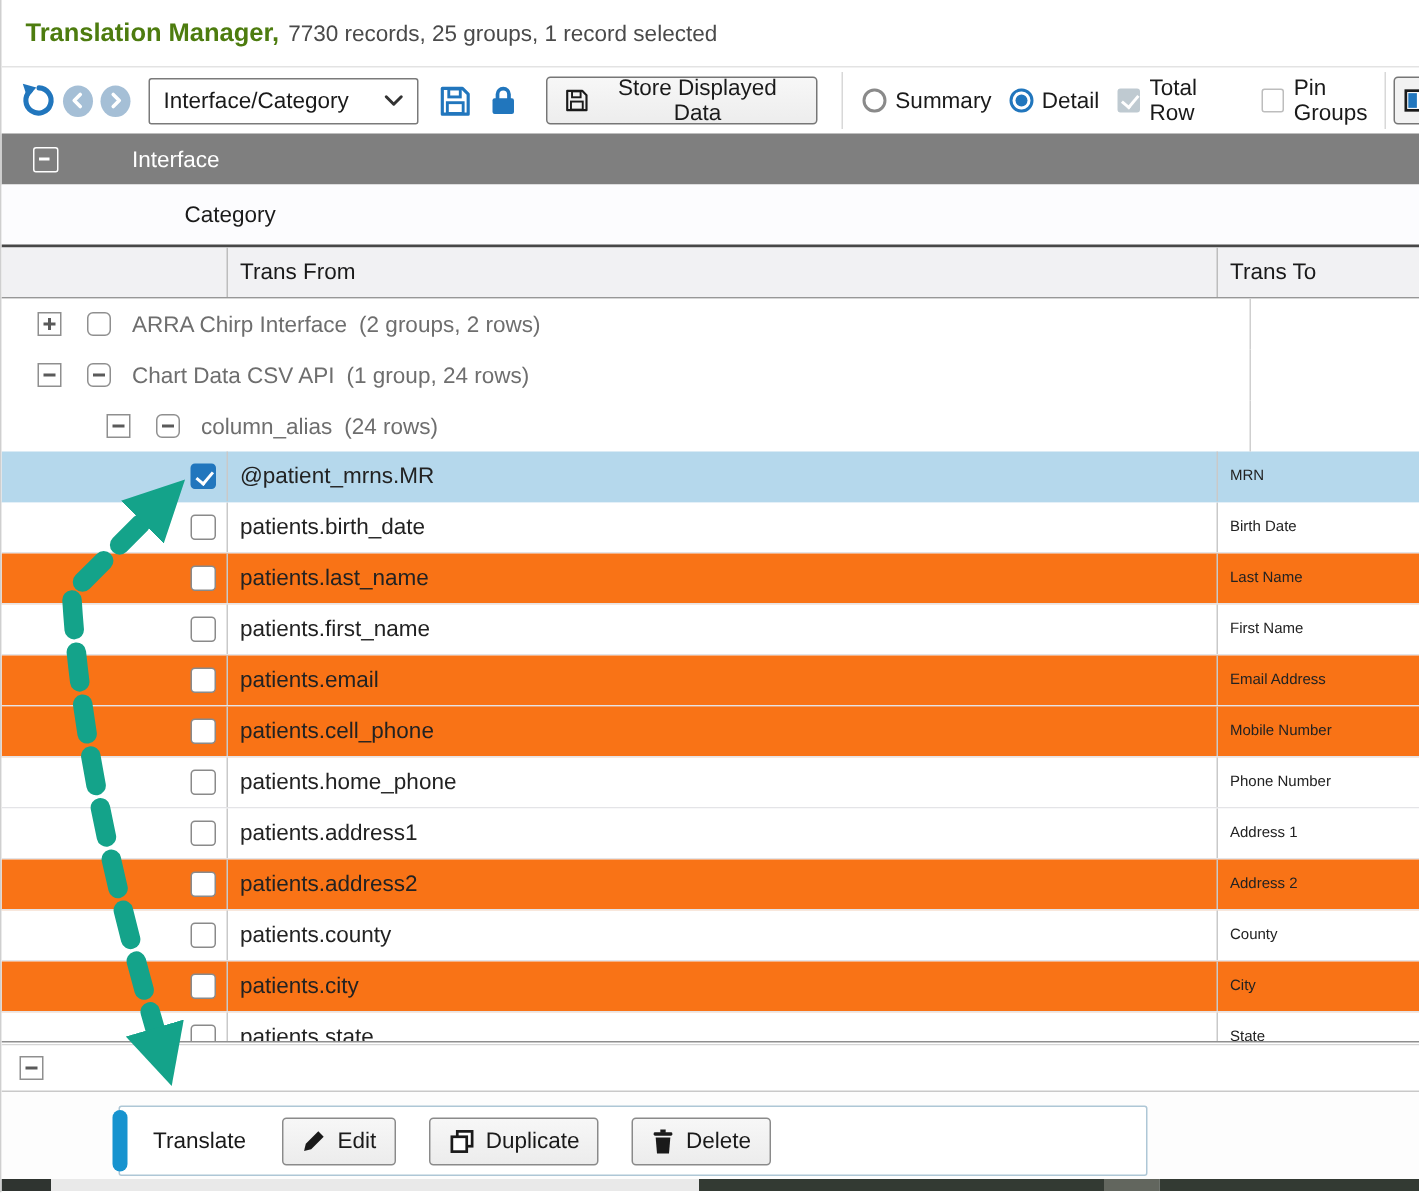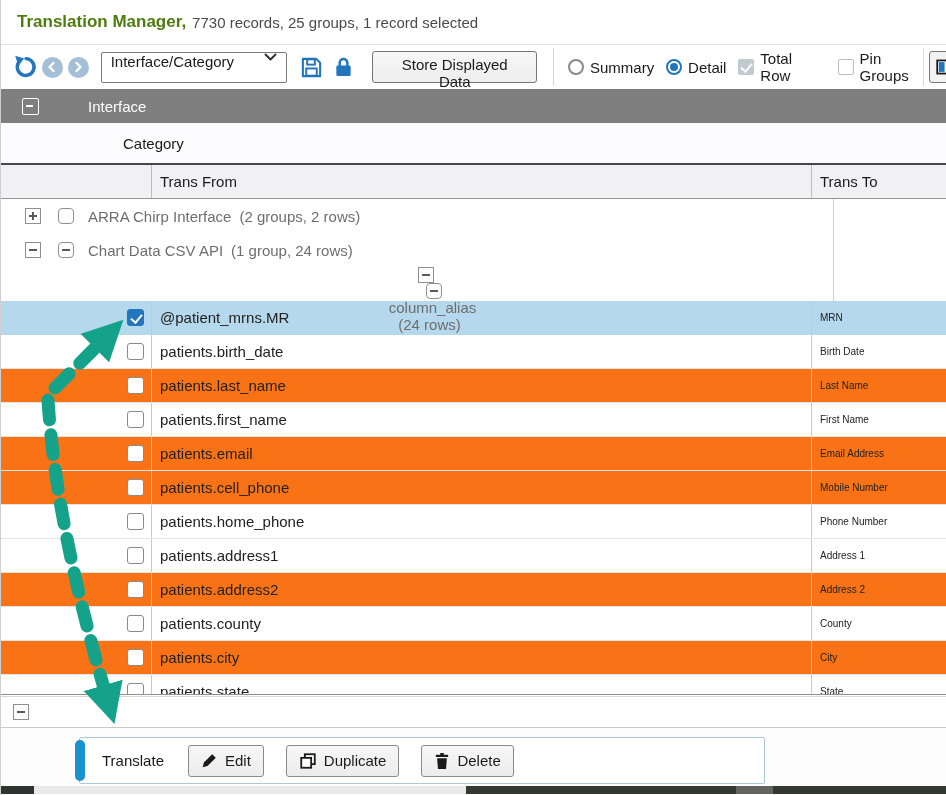--- a/index.html
+++ b/index.html
@@ -8,22 +8,22 @@
 
   
   .titlebar{height:45px;display:flex;align-items:center;padding-left:16px;border-bottom:1px solid #e3e3e3;box-sizing:border-box;}
   .titlebar .t-bold{font-weight:bold;font-size:17px;color:#4d7c0f;margin-right:6px;}
   .titlebar .t-rest{font-size:15px;color:#4a4a4a;}
 
   
   .toolbar{position:relative;height:44px;display:flex;align-items:center;padding-left:12px;box-sizing:border-box;overflow:hidden;}
   .tb-icon{display:inline-flex;align-items:center;justify-content:center;cursor:pointer;}
   .nav-circle{width:21px;height:21px;border-radius:50%;background:#a5bfd6;display:inline-flex;align-items:center;justify-content:center;margin-left:5px;}
-  .view-select{margin-left:12px;width:188px;height:31px;border:1px solid #7a7a7a;border-radius:2px;background:#fff;display:inline-flex;justify-content:space-between;padding:0 9px;font-size:15px;color:#1a1a1a;cursor:pointer;box-sizing:border-box;}
-  .store-btn{margin-left:18px;height:32px;border:1px solid #767676;border-radius:3px;background:linear-gradient(#f7f7f7,#ededed);display:inline-flex;align-items:center;padding:0 11px;font-size:15px;color:#1a1a1a;cursor:pointer;gap:4px;flex-direction:column;}
+  .view-select{margin-left:12px;width:188px;height:31px;border:1px solid #7a7a7a;border-radius:2px;background:#fff;display:inline-flex;align-items:center;justify-content:space-between;padding:0 9px;font-size:15px;color:#1a1a1a;cursor:pointer;box-sizing:border-box;}
+  .store-btn{margin-left:18px;height:32px;border:1px solid #767676;border-radius:3px;background:linear-gradient(#f7f7f7,#ededed);display:inline-flex;align-items:center;padding:0 11px;font-size:15px;color:#1a1a1a;cursor:pointer;gap:4px;}
   .tb-sep{width:1px;height:38px;background:#d8d8d8;margin:0 14px 0 16px;}
   .radio{width:16px;height:16px;border-radius:50%;border:2px solid #8a8a8a;background:#fff;box-sizing:border-box;display:inline-block;}
   .radio.sel{border-color:#2176bd;position:relative;}
   .radio.sel::after{content:"";position:absolute;left:2px;top:2px;width:8px;height:8px;border-radius:50%;background:#2176bd;}
   .tb-lbl{font-size:15px;color:#1a1a1a;margin:0 12px 0 6px;}
   .cb{width:16px;height:16px;border:1px solid #bdbdbd;border-radius:2px;background:#fff;box-sizing:border-box;display:inline-block;position:relative;}
   .cb.dis-checked{background:#bfcad1;border-color:#bfcad1;}
   .cb.dis-checked::after{content:"";position:absolute;left:4px;top:1px;width:5px;height:9px;border-right:2px solid #fff;border-bottom:2px solid #fff;transform:rotate(40deg);}
   .col-toggle-btn{position:absolute;right:-15px;top:6px;width:32px;height:32px;border:1px solid #767676;border-radius:3px;background:#f2f2f2;display:flex;align-items:center;justify-content:center;cursor:pointer;box-sizing:border-box;}
   .tb-sep-right{position:absolute;right:22px;top:3px;width:1px;height:38px;background:#d8d8d8;}
@@ -37,21 +37,21 @@
   .colheader{height:34px;background:#f1f1f3;display:grid;grid-template-columns:150px 660px 136px;border-bottom:1px solid #979797;box-sizing:border-box;}
   .colheader .c2,.colheader .c3{border-left:1px solid #bdbdbd;display:flex;align-items:center;padding-left:8px;font-size:15px;color:#1a1a1a;}
 
   
   .rows{height:495px;overflow:hidden;}
   .row{height:34px;box-sizing:border-box;}
   .tree-row{display:grid;grid-template-columns:810px 136px;background:#fff;gap:22px;}
   .tree-row .tc1{display:flex;align-items:center;}
   .tree-row .tc2{border-left:1px solid #cfcfcf;}
   .tree-row.lvl1 .tc1{padding-left:24px;}
-  .tree-row.lvl2 .tc1{padding-left:39px;flex-direction:column;}
+  .tree-row.lvl2 .tc1{padding-left:70px;}
   .expander{width:16px;height:16px;border:1px solid #8f8f8f;background:#fff;position:relative;box-sizing:border-box;flex:none;cursor:pointer;}
   .expander::after{content:"";position:absolute;left:3px;top:6px;width:8px;height:2px;background:#5a5a5a;}
   .expander.plus::before{content:"";position:absolute;left:6px;top:3px;width:2px;height:8px;background:#5a5a5a;}
   .tree-cb{width:16px;height:16px;border:1px solid #8f8f8f;border-radius:4px;background:#fff;position:relative;box-sizing:border-box;flex:none;margin-left:17px;cursor:pointer;}
   .tree-cb.partial::after{content:"";position:absolute;left:3px;top:6px;width:8px;height:2px;background:#5a5a5a;}
   .tree-lbl{font-size:15px;color:#6e6e6e;margin-left:14px;white-space:nowrap;}
   .tree-meta{font-size:15px;color:#6e6e6e;margin-left:8px;white-space:nowrap;}
 
   .data-row{display:grid;grid-template-columns:150px 660px 136px;background:#fff;border-bottom:1px solid #e4e4e7;}
   .data-row.alt{background:#f97316;}

